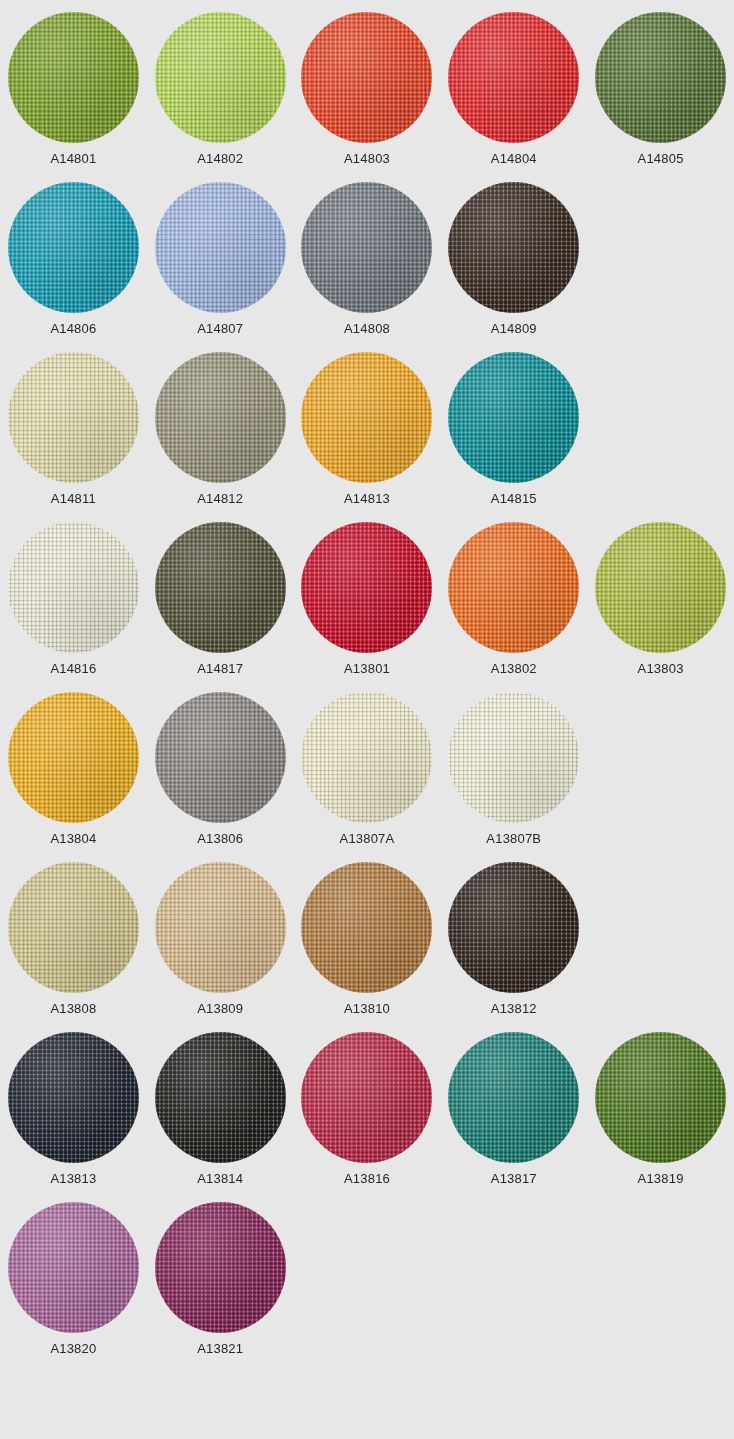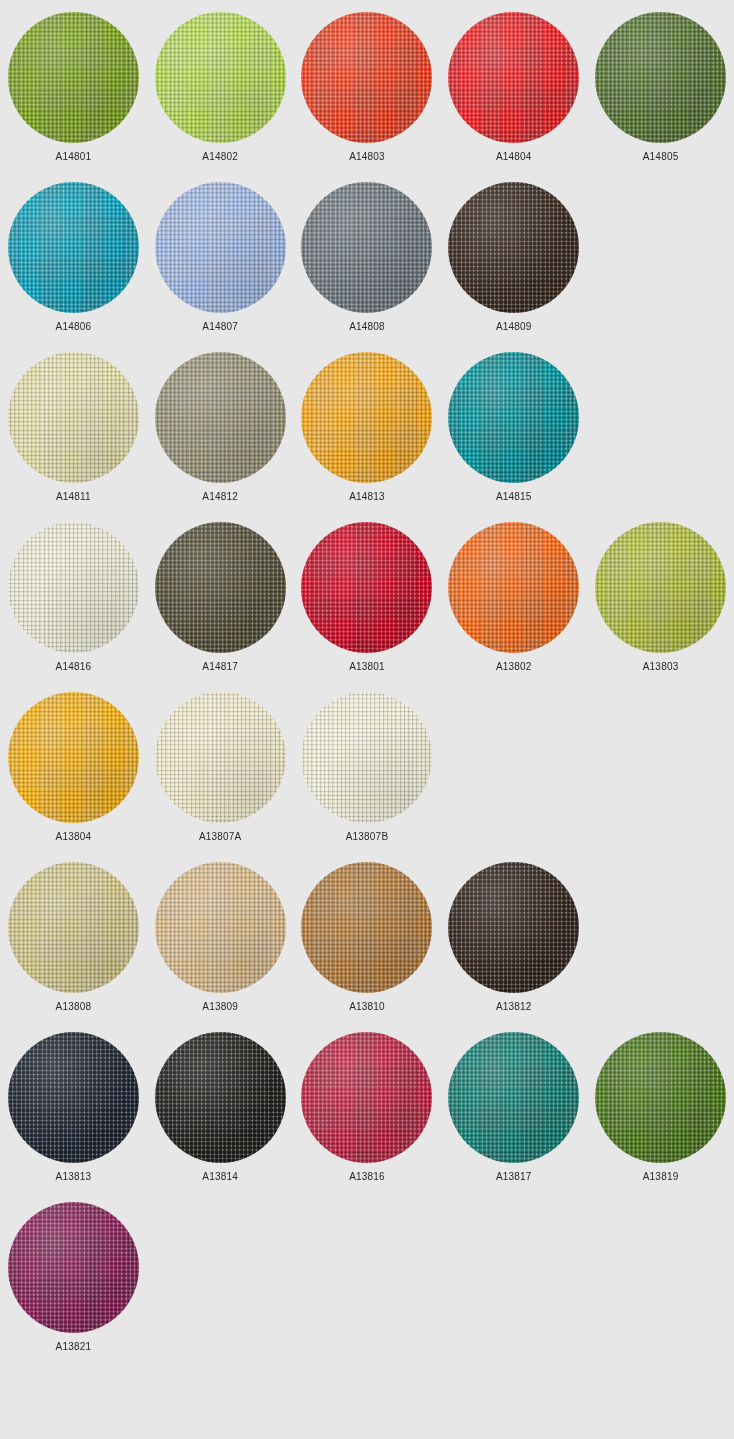--- a/index.html
+++ b/index.html
@@ -87,21 +87,21 @@
       radial-gradient(circle at 1px 1px, rgba(255,255,255,0.22) 0.7px, rgba(0,0,0,0) 1.1px),
       radial-gradient(circle at 3.1px 3.1px, rgba(0,0,0,0.10) 0.7px, rgba(0,0,0,0) 1.1px),
       radial-gradient(ellipse at 35% 28%, rgba(255,255,255,0.17), rgba(255,255,255,0) 62%),
       radial-gradient(ellipse at 78% 85%, rgba(0,0,0,0.10), rgba(0,0,0,0) 58%);
     background-size: 4.2px 4.2px, 4.2px 4.2px, 100% 100%, 100% 100%;
     pointer-events: none;
   }
 
   .swatch-label {
     margin-top: 9px;
-    font-size: 10px;
+    font-size: 13px;
     letter-spacing: 0.2px;
     color: #26272a;
     text-align: right;
     white-space: nowrap;
     line-height: 1;
     font-family: "Liberation Sans", "DejaVu Sans", sans-serif;
   }
 </style>
 </head>
 <body style="background: rgb(232, 231, 231);">
@@ -186,20 +186,24 @@
         <div class="swatch-disc" title="A13803" style="background: rgb(175, 187, 69);"></div>
         <div class="swatch-label">A13803</div>
       </div>
     </div>
     <div class="swatch-row">
       <div class="swatch-cell">
         <div class="swatch-disc" title="A13804" style="background: rgb(238, 176, 36);"></div>
         <div class="swatch-label">A13804</div>
       </div>
       <div class="swatch-cell">
+        <div class="swatch-disc" title="A13806" style="background: rgb(139, 134, 130);"></div>
+        <div class="swatch-label">A13806</div>
+      </div>
+      <div class="swatch-cell">
         <div class="swatch-disc" title="A13807A" style="background: rgb(236, 230, 200);"></div>
         <div class="swatch-label">A13807A</div>
       </div>
       <div class="swatch-cell">
         <div class="swatch-disc" title="A13807B" style="background: rgb(237, 235, 213);"></div>
         <div class="swatch-label">A13807B</div>
       </div>
     </div>
     <div class="swatch-row">
       <div class="swatch-cell">
@@ -235,20 +239,24 @@
       <div class="swatch-cell">
         <div class="swatch-disc" title="A13817" style="background: rgb(27, 126, 116);"></div>
         <div class="swatch-label">A13817</div>
       </div>
       <div class="swatch-cell">
         <div class="swatch-disc" title="A13819" style="background: rgb(78, 120, 33);"></div>
         <div class="swatch-label">A13819</div>
       </div>
     </div>
     <div class="swatch-row">
+      <div class="swatch-cell">
+        <div class="swatch-disc" title="A13820" style="background: rgb(169, 104, 156);"></div>
+        <div class="swatch-label">A13820</div>
+      </div>
       <div class="swatch-cell">
         <div class="swatch-disc" title="A13821" style="background: rgb(133, 38, 90);"></div>
         <div class="swatch-label">A13821</div>
       </div>
       <div class="swatch-cell empty"></div>
       <div class="swatch-cell empty"></div>
       <div class="swatch-cell empty"></div>
     </div>
   </div>
 

